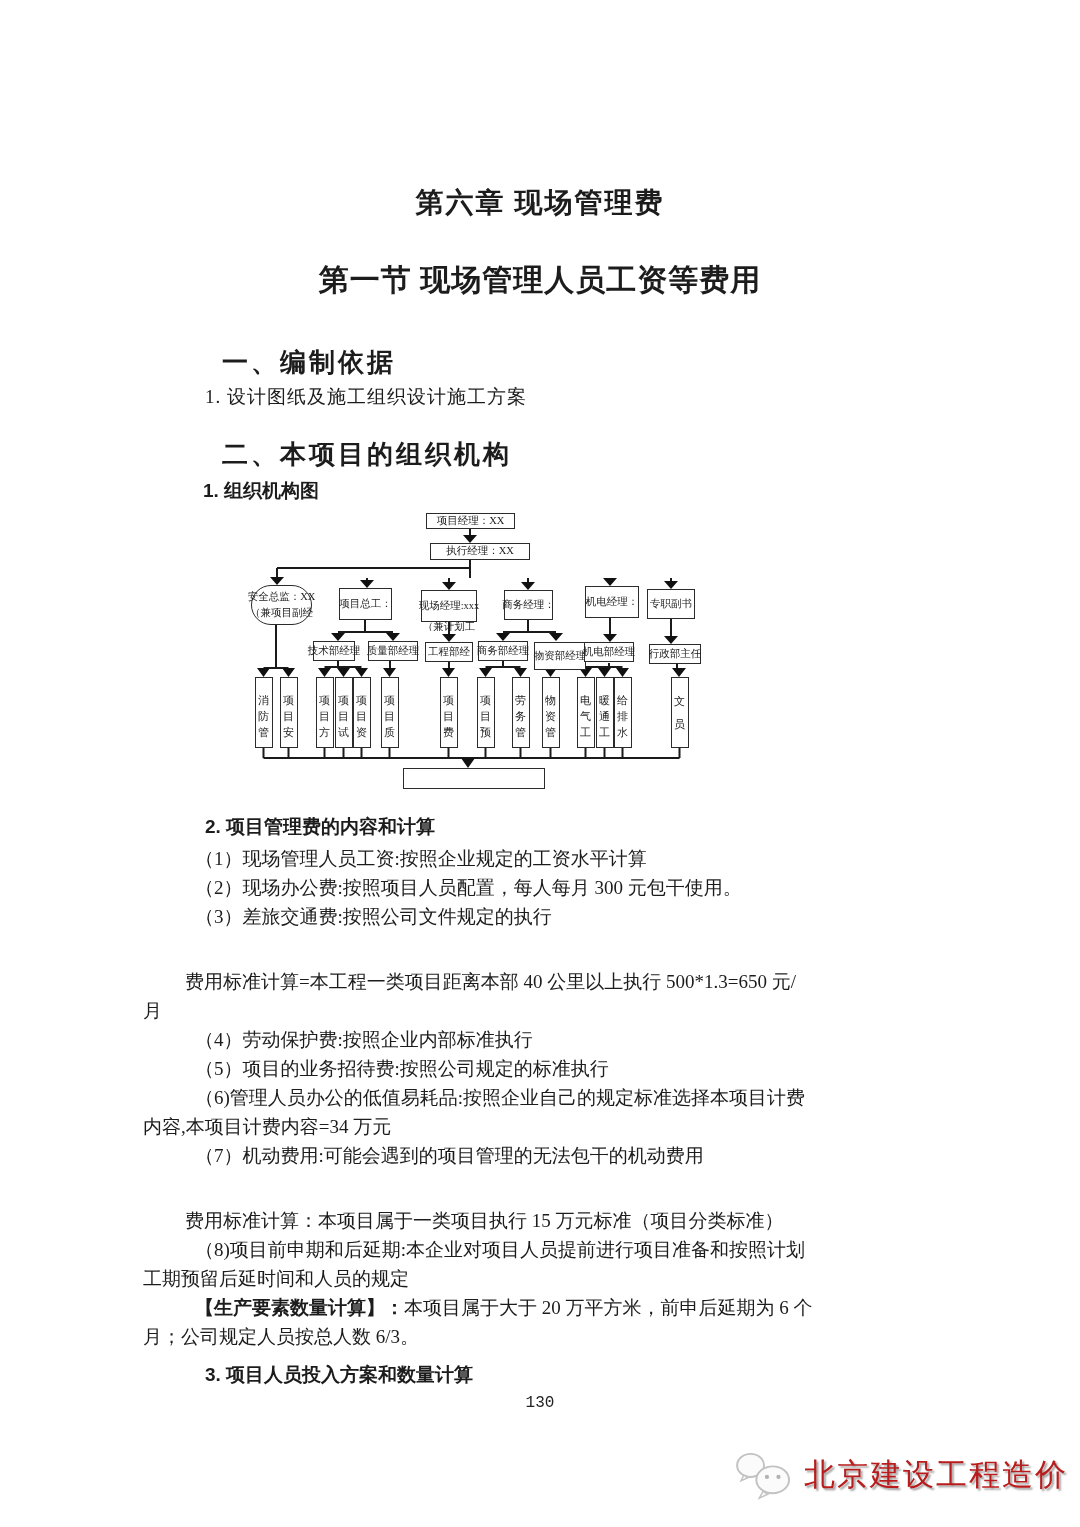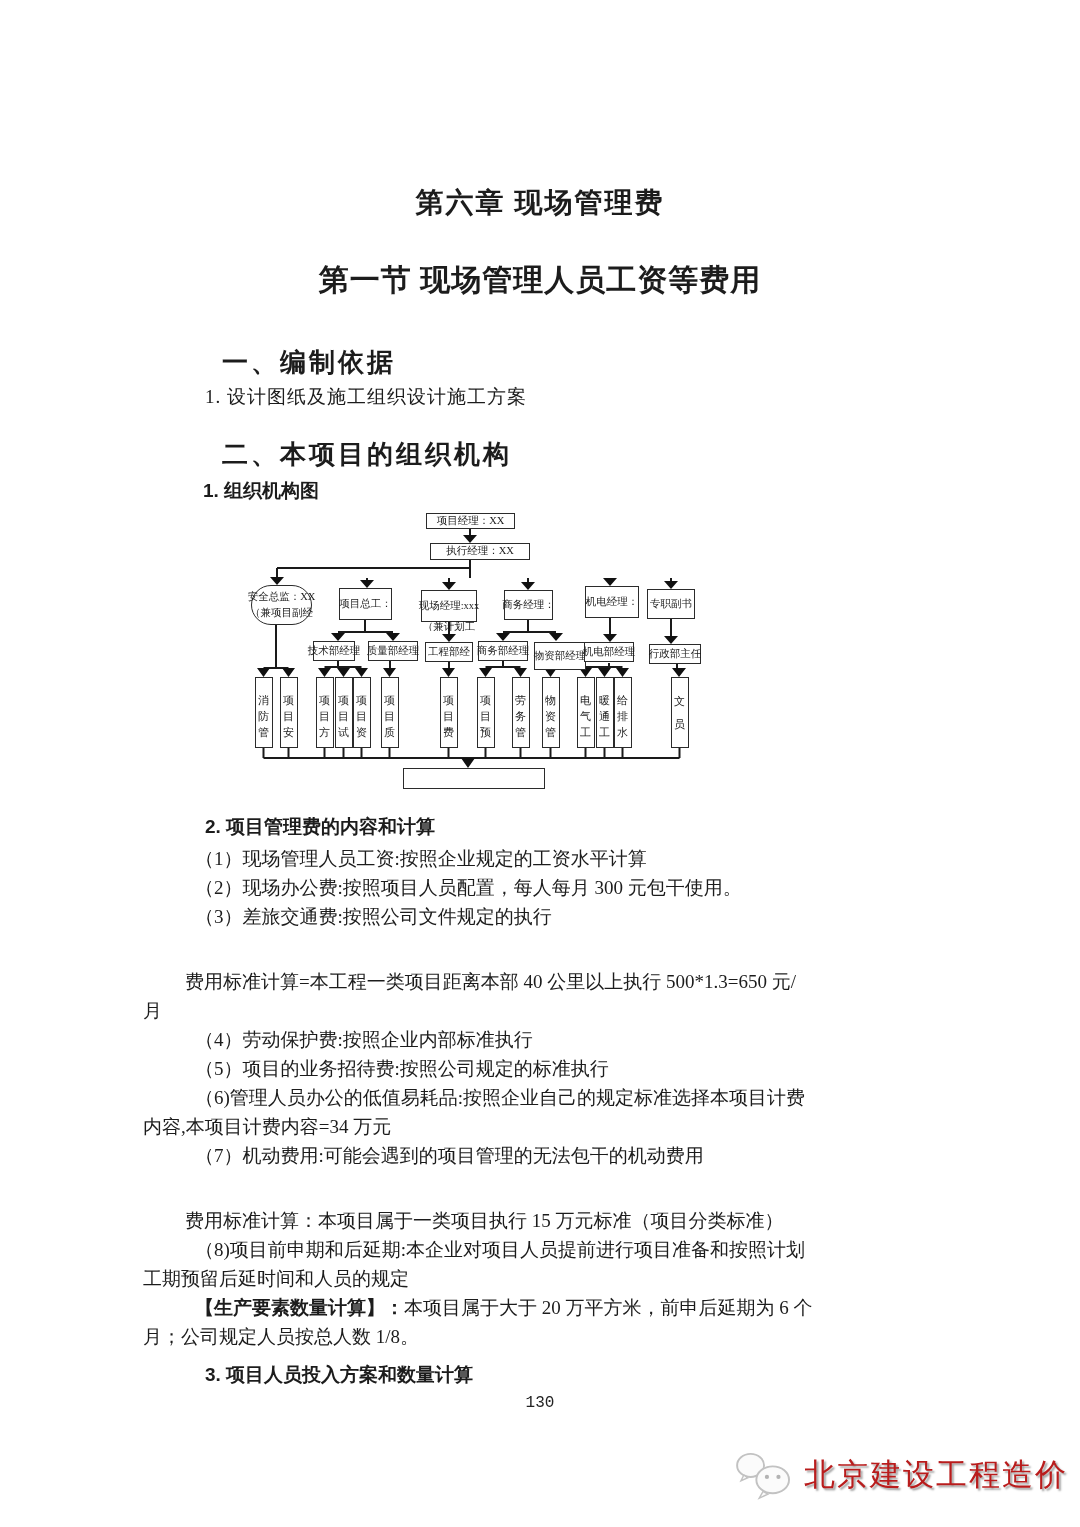--- a/index.html
+++ b/index.html
@@ -117,21 +117,21 @@
     <div class="bl i1">（5）项目的业务招待费:按照公司规定的标准执行</div>
     <div class="bl i1">（6)管理人员办公的低值易耗品:按照企业自己的规定标准选择本项目计费</div>
     <div class="bl i0">内容,本项目计费内容=34 万元</div>
     <div class="bl i1">（7）机动费用:可能会遇到的项目管理的无法包干的机动费用</div>
     <div class="bl i2">费用标准计算：本项目属于一类项目执行 15 万元标准（项目分类标准）</div>
     <div class="bl i1">（8)项目前申期和后延期:本企业对项目人员提前进行项目准备和按照计划</div>
     <div class="bl i0">工期预留后延时间和人员的规定</div>
     <div class="bl i1">
       <b>【生产要素数量计算】：</b><span>本项目属于大于 20 万平方米，前申后延期为 6 个</span>
     </div>
-    <div class="bl i0">月；公司规定人员按总人数 1/8。</div>
+    <div class="bl i0">月；公司规定人员按总人数 6/3。</div>
   </div>
 
   <div class="h4b">3. 项目人员投入方案和数量计算</div>
 
   <div class="pageno">130</div>
 
   <div class="watermark">
     <svg width="62" height="50" viewBox="0 0 64 52">
       <g fill="#fbfbfb" stroke="#c2c2c2" stroke-width="2">
         <ellipse cx="17" cy="16" rx="14" ry="12"></ellipse>

